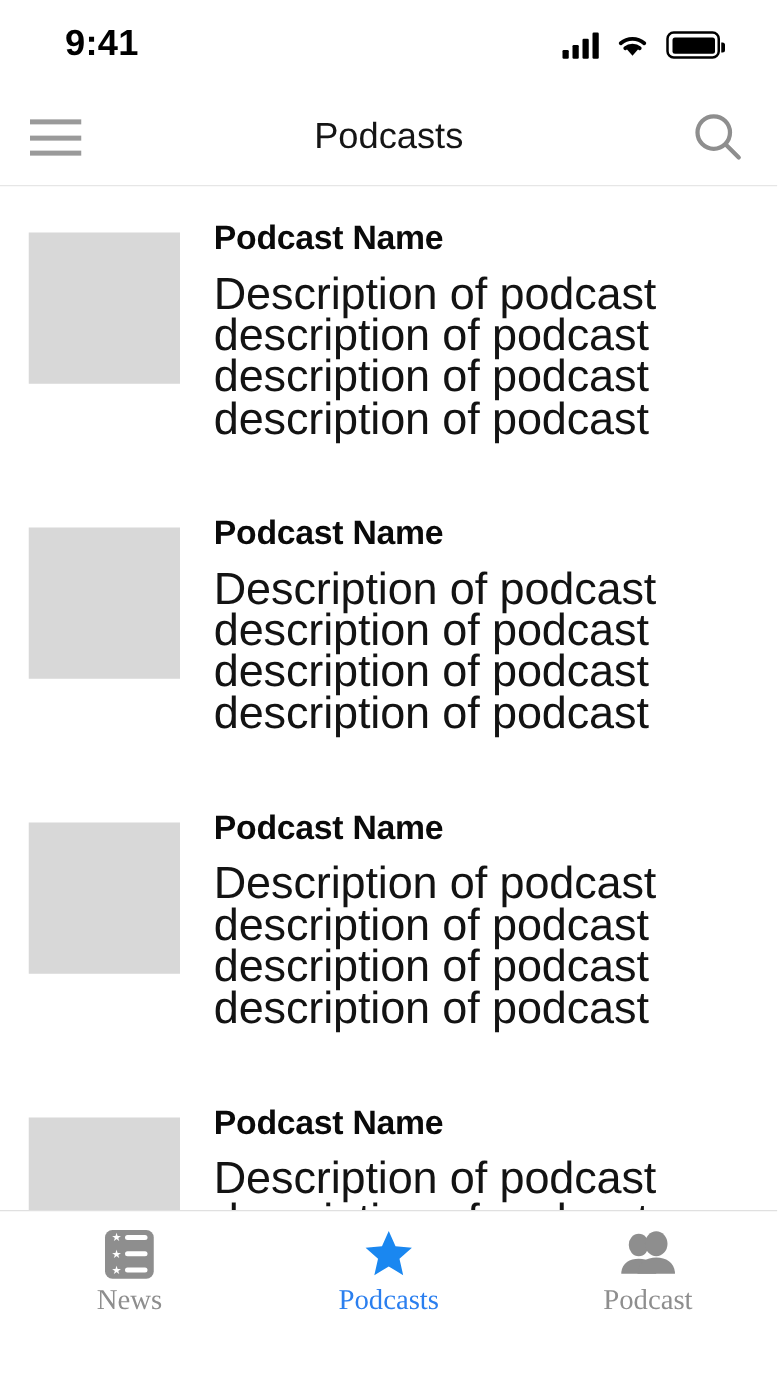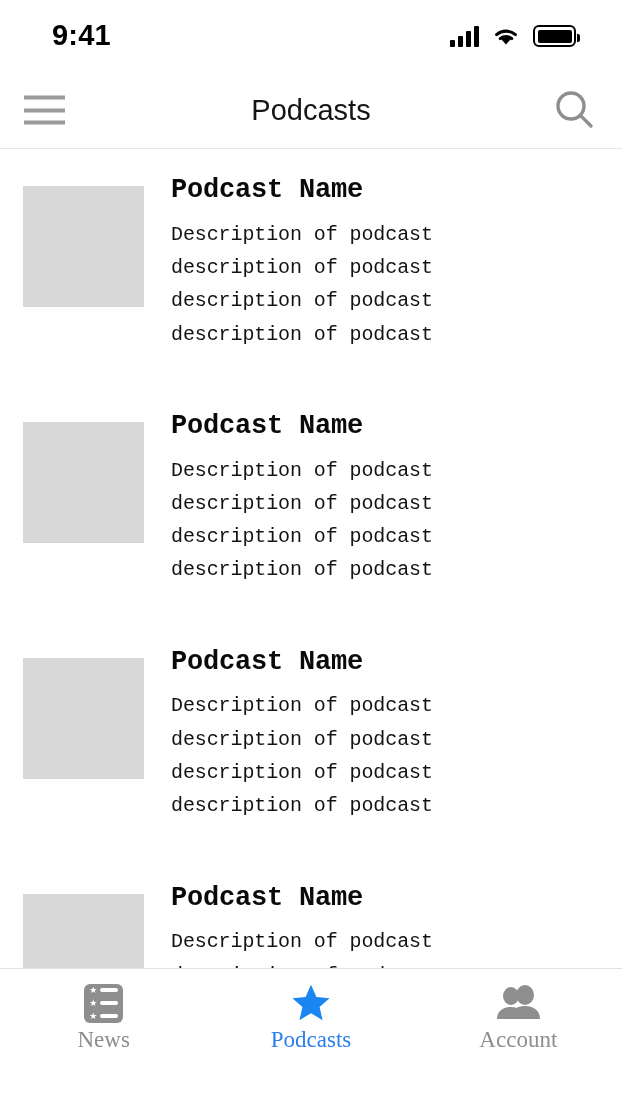--- a/index.html
+++ b/index.html
@@ -136,21 +136,20 @@
   }
 
   
   .list {
     position: absolute;
     top: 149px;
     left: 0;
     width: 622px;
     height: 863px;
     overflow: hidden;
-    font-family: Liberation Mono, monospace;
   }
   .list-inner {
     padding-top: 27px;
   }
   .podcast-row {
     display: flex;
     align-items: flex-start;
     padding: 0 24px 0 23px;
     margin-bottom: 61px;
   }
@@ -167,21 +166,21 @@
   }
   .podcast-title {
     font-size: 27px;
     font-weight: bold;
     color: #0a0a0a;
     line-height: 1.1;
     margin: 0 0 12px 0;
     letter-spacing: -0.2px;
   }
   .podcast-desc {
-    font-size: 20px;
+    font-size: 36px;
     color: #131313;
     line-height: 33.3px;
     margin: 0;
     letter-spacing: -0.1px;
   }
 
   
   .tab-bar {
     position: absolute;
     left: 0;
@@ -365,18 +364,18 @@
 
     <div class="tab">
       <div class="tab-icon">
         <svg width="48" height="38" viewBox="0 0 48 38">
           <ellipse cx="17" cy="12" rx="8" ry="9" fill="#8e8e8e"></ellipse>
           <path d="M3 35 c0-8 6.3-12 14-12 s14 4 14 12 Z" fill="#8e8e8e"></path>
           <ellipse cx="31" cy="11" rx="9" ry="10" fill="#8e8e8e"></ellipse>
           <path d="M16 35 c0-8.5 6.7-13 15-13 s15 4.5 15 13 Z" fill="#8e8e8e"></path>
         </svg>
       </div>
-      <div class="tab-label">Account</div>
+      <div class="tab-label">Podcast</div>
     </div>
 
   </div>
 
 </div>
 
 </body></html>

